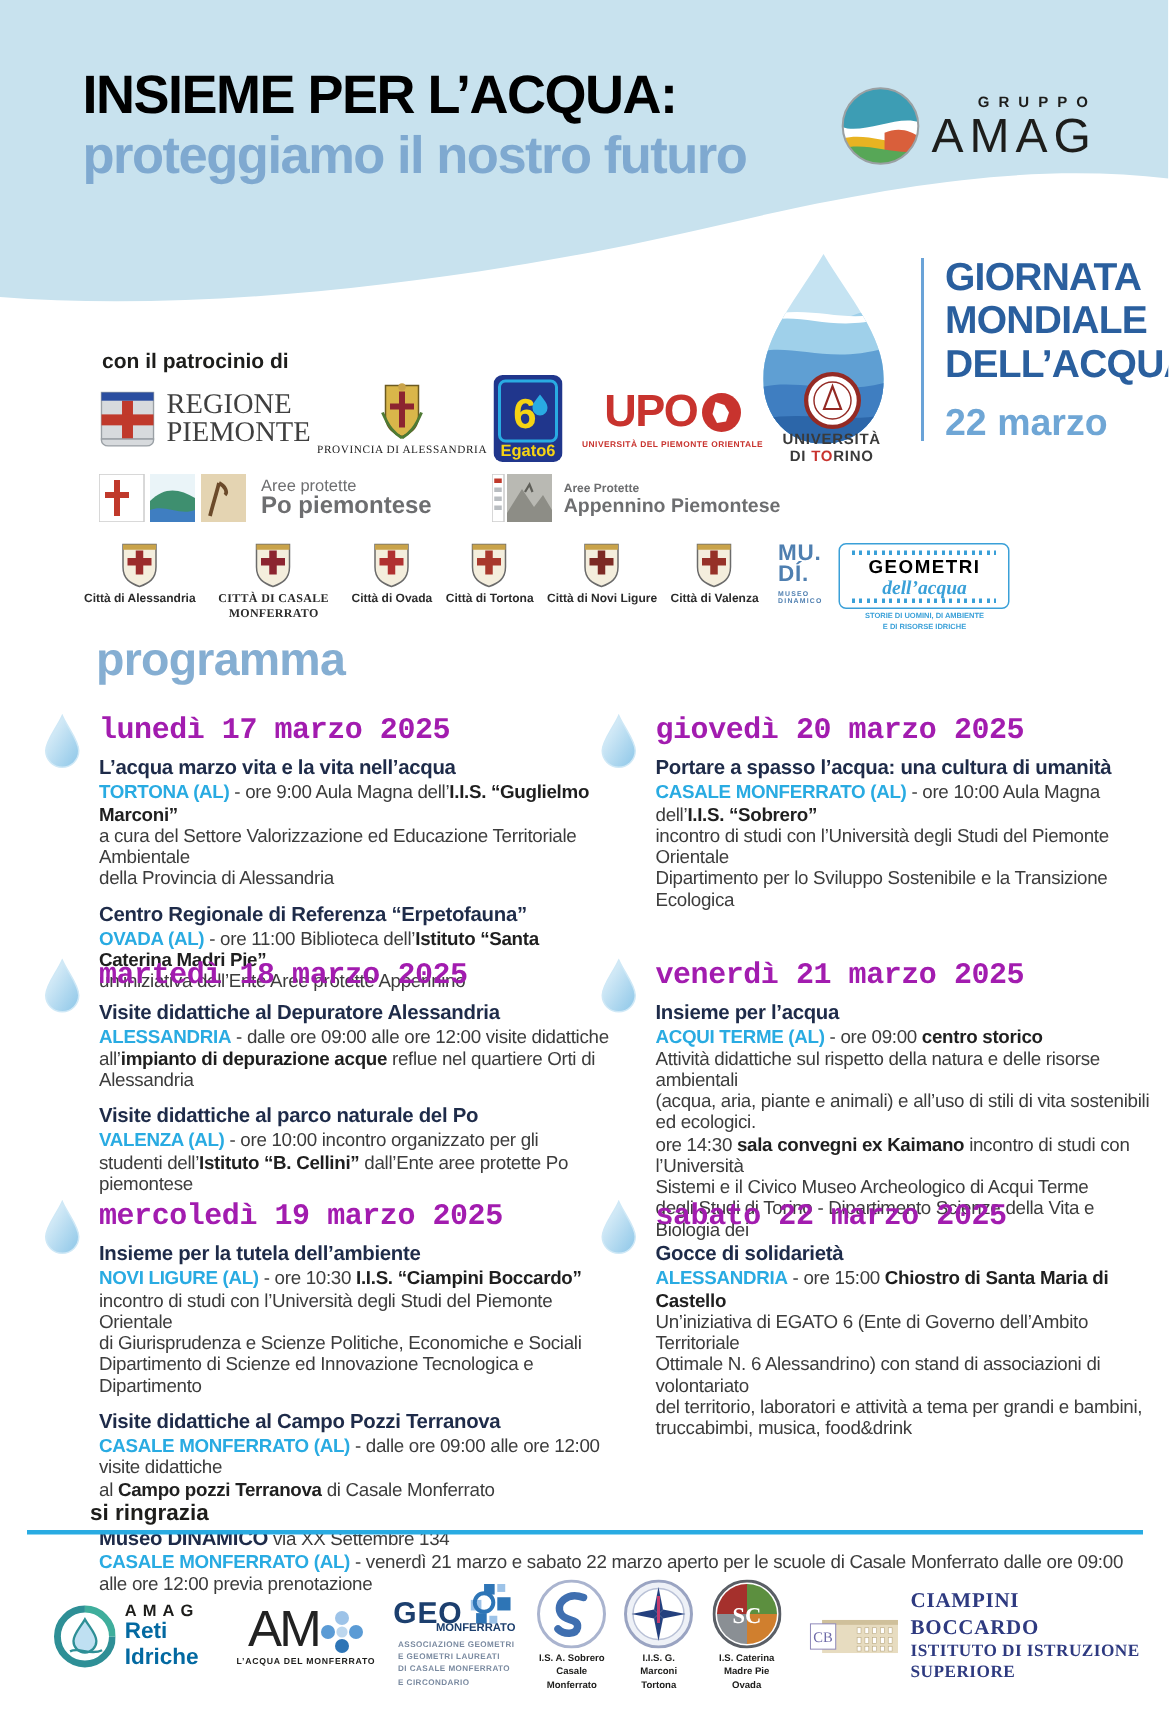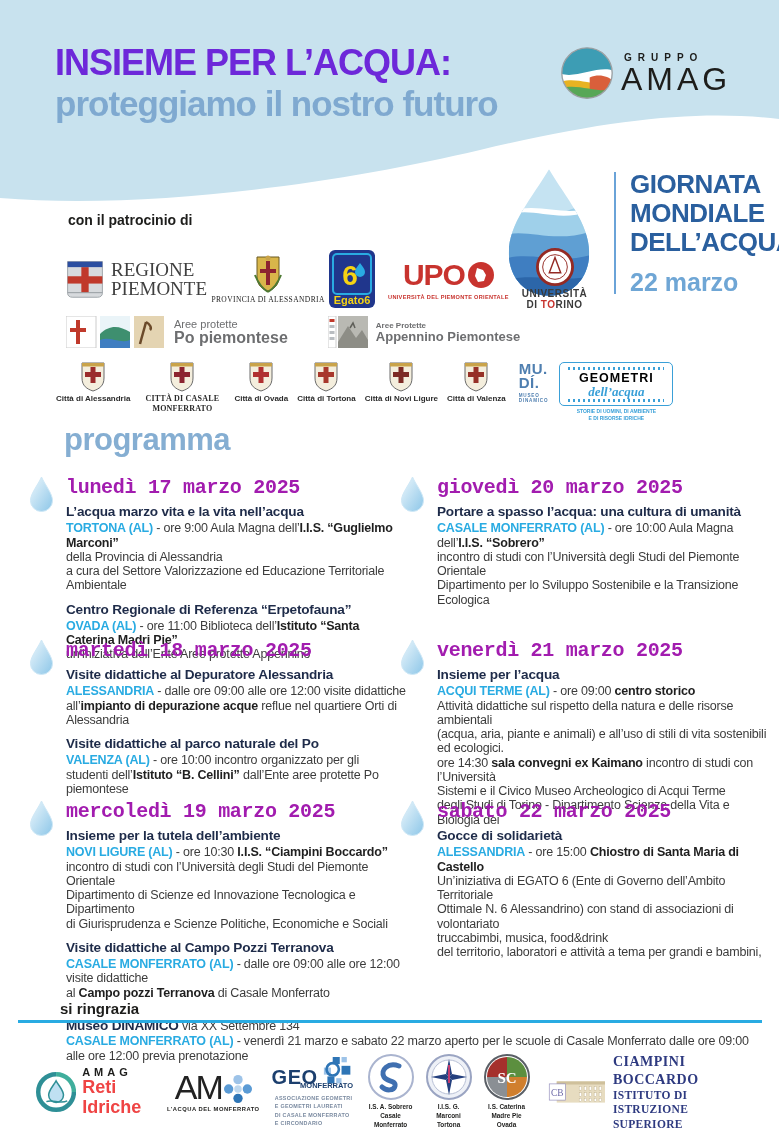--- a/index.html
+++ b/index.html
@@ -2,33 +2,33 @@
 <html><head>
 <meta charset="utf-8">
 <style>
   html,body{margin:0;padding:0;background:#ffffff;}
   .poster{position:relative;width:779px;height:1139px;background:#ffffff;overflow:hidden;
           font-family:"Liberation Sans",sans-serif;color:#3c3c3c;}
   svg{display:block;}
   
   .header-wave{position:absolute;left:0;top:0;}
   .title{position:absolute;left:55px;top:44px;line-height:1.05;}
-  .title .t1{font-size:36px;font-weight:800;color:#6d28d9;letter-spacing:-1px;}
+  .title .t1{font-size:36px;font-weight:800;color:#000000;letter-spacing:-1px;}
   .title .t2{font-size:35px;font-weight:800;color:#7fa9d0;letter-spacing:-1px;margin-top:4px;}
-  .amag{position:absolute;left:560px;top:46px;display:flex;align-items:center;gap:7px;}
+  .amag{position:absolute;left:560px;top:57px;display:flex;align-items:center;gap:7px;text-align:right;}
   .amag .gruppo{font-size:10px;font-weight:700;letter-spacing:6px;color:#1d1d1b;margin-left:3px;}
   .amag .amagword{font-size:32px;font-weight:500;letter-spacing:4px;color:#1d1d1b;line-height:1;}
   
   .badge{position:absolute;left:500px;top:166px;display:flex;}
   .badge .vline{width:2px;height:122px;background:#6aa3d8;margin:6px 14px 0 16px;}
   .badge .btxt{padding-top:4px;}
   .badge .bline{font-size:26px;font-weight:800;color:#2a5f9e;letter-spacing:-0.5px;line-height:1.12;}
   .badge .bdate{font-size:25px;font-weight:800;color:#6fa6d5;margin-top:11px;}
   
-  .patro-label{position:absolute;left:68px;top:212px;font-size:14px;font-weight:700;color:#1d1d1b;}
+  .patro-label{position:absolute;left:68px;top:232px;font-size:14px;font-weight:700;color:#1d1d1b;}
   .patro-row{position:absolute;left:64px;top:247px;display:flex;align-items:center;gap:13px;height:64px;}
   .logo-regione{display:flex;align-items:center;gap:5px;}
   .logo-regione .rp-text{font-family:"Liberation Serif",serif;font-size:19px;color:#3f3f3f;line-height:1.0;}
   .logo-prov{display:flex;flex-direction:column;align-items:center;width:96px;}
   .logo-prov .pv-caption{font-family:"Liberation Serif",serif;font-size:7.5px;letter-spacing:.4px;color:#222;margin-top:2px;white-space:nowrap;}
   .logo-upo{display:flex;flex-direction:column;align-items:center;}
   .logo-upo .upo-row{display:flex;align-items:center;gap:3px;text-align:right;}
   .logo-upo .upo-acronym{font-size:30px;font-weight:900;color:#c8332e;letter-spacing:-1px;}
   .logo-upo .upo-caption{font-size:5.6px;font-weight:700;color:#c8332e;letter-spacing:.3px;margin-top:2px;white-space:nowrap;}
   .logo-unito{display:flex;flex-direction:column;align-items:center;}
@@ -71,21 +71,21 @@
   .museum{margin-top:9px;}
   .museum .ev-line{line-height:1.2;}
   .museum .museum-title .b{font-size:13.6px;color:#1e2b49;}
   
   .divider{position:absolute;left:18px;top:1020px;width:744px;height:3px;background:#29abe2;}
   .thanks-label{position:absolute;left:60px;top:1000px;font-size:15px;font-weight:700;color:#1d1d1b;}
   .thanks-row{position:absolute;left:36px;top:1053px;width:724px;display:flex;align-items:center;gap:12px;}
   .tl{display:flex;flex-direction:column;align-items:center;}
   .tl-amag{flex-direction:row;gap:6px;align-items:center;}
   .tl-amag .a-brand{font-size:11px;font-weight:700;letter-spacing:4px;color:#1d1d1b;}
-  .tl-amag .a-label{font-size:18px;font-weight:800;color:#ef4444;line-height:1.1;}
+  .tl-amag .a-label{font-size:15px;font-weight:800;color:#0369a1;line-height:1.1;}
   .tl-am .am-row{display:flex;align-items:flex-end;gap:2px;}
   .tl-am .am-brand{font-size:34px;font-weight:300;color:#222;letter-spacing:-2px;line-height:.9;}
   .tl-am .am-caption{font-size:5.8px;font-weight:700;color:#1d1d1b;letter-spacing:.5px;margin-top:3px;white-space:nowrap;}
   .tl-geo .geo-row{display:flex;align-items:flex-end;gap:2px;}
   .tl-geo .geo-brand{font-size:20px;font-weight:800;color:#1c3f6e;letter-spacing:.5px;line-height:1;}
   .tl-geo .geo-brand2{font-size:7.5px;font-weight:700;color:#1c3f6e;margin-left:26px;margin-top:-6px;}
   .tl-geo .geo-caption{font-size:5.4px;font-weight:700;color:#7a8aa0;line-height:1.5;margin-top:4px;letter-spacing:.3px;}
   .school-label{font-size:6.4px;font-weight:700;color:#1d1d1b;text-align:center;line-height:1.4;margin-top:3px;}
   .tl-ciampini{flex-direction:row;gap:8px;align-items:center;margin-left:6px;}
   .ciampini-text{font-family:"Liberation Serif",serif;color:#2e3a80;line-height:1.25;}
@@ -333,22 +333,22 @@
   <div class="program-wrap">
     <div class="program-grid" id="program-grid">
         <section class="day">
           <svg class="bullet" width="27" height="37" viewBox="0 0 27 37">
             <path d="M13.5 1 C10 9 2.5 17.5 2.5 24.5 a11 11 0 0 0 22 0 C24.5 17.5 17 9 13.5 1 Z" fill="url(#bulletGrad)" stroke="#cfe8f6" stroke-width="1"></path>
           </svg>
           <h3 class="date">lunedì 17 marzo 2025</h3>
           <div class="event">
             <div class="ev-title">L’acqua marzo vita e la vita nell’acqua</div>
             <div class="ev-line"><span class="loc">TORTONA (AL)</span><span> - ore 9:00 Aula Magna dell’</span><span class="b">I.I.S. “Guglielmo Marconi”</span></div>
+            <div class="ev-line"><span>a cura del Settore Valorizzazione ed Educazione Territoriale Ambientale</span></div>
             <div class="ev-line"><span>della Provincia di Alessandria</span></div>
-            <div class="ev-line"><span>a cura del Settore Valorizzazione ed Educazione Territoriale Ambientale</span></div>
           </div>
           <div class="event">
             <div class="ev-title">Centro Regionale di Referenza “Erpetofauna”</div>
             <div class="ev-line"><span class="loc">OVADA (AL)</span><span> - ore 11:00 Biblioteca dell’</span><span class="b">Istituto “Santa Caterina Madri Pie”</span></div>
             <div class="ev-line"><span>un’iniziativa dell’Ente Aree protette Appennino</span></div>
           </div>
         </section>
         <section class="day">
           <svg class="bullet" width="27" height="37" viewBox="0 0 27 37">
             <path d="M13.5 1 C10 9 2.5 17.5 2.5 24.5 a11 11 0 0 0 22 0 C24.5 17.5 17 9 13.5 1 Z" fill="url(#bulletGrad)" stroke="#cfe8f6" stroke-width="1"></path>
@@ -394,41 +394,41 @@
         </section>
         <section class="day">
           <svg class="bullet" width="27" height="37" viewBox="0 0 27 37">
             <path d="M13.5 1 C10 9 2.5 17.5 2.5 24.5 a11 11 0 0 0 22 0 C24.5 17.5 17 9 13.5 1 Z" fill="url(#bulletGrad)" stroke="#cfe8f6" stroke-width="1"></path>
           </svg>
           <h3 class="date">mercoledì 19 marzo 2025</h3>
           <div class="event">
             <div class="ev-title">Insieme per la tutela dell’ambiente</div>
             <div class="ev-line"><span class="loc">NOVI LIGURE (AL)</span><span> - ore 10:30  </span><span class="b">I.I.S. “Ciampini Boccardo”</span></div>
             <div class="ev-line"><span>incontro di studi con l’Università degli Studi del Piemonte Orientale</span></div>
+            <div class="ev-line"><span>di Giurisprudenza e Scienze Politiche, Economiche e Sociali</span></div>
             <div class="ev-line"><span>Dipartimento di Scienze ed Innovazione Tecnologica e Dipartimento</span></div>
-            <div class="ev-line"><span>di Giurisprudenza e Scienze Politiche, Economiche e Sociali</span></div>
           </div>
           <div class="event">
             <div class="ev-title">Visite didattiche al Campo Pozzi Terranova</div>
             <div class="ev-line"><span class="loc">CASALE MONFERRATO (AL)</span><span> - dalle ore 09:00 alle ore 12:00 visite didattiche</span></div>
             <div class="ev-line"><span>al </span><span class="b">Campo pozzi Terranova</span><span> di Casale Monferrato</span></div>
           </div>
         </section>
         <section class="day">
           <svg class="bullet" width="27" height="37" viewBox="0 0 27 37">
             <path d="M13.5 1 C10 9 2.5 17.5 2.5 24.5 a11 11 0 0 0 22 0 C24.5 17.5 17 9 13.5 1 Z" fill="url(#bulletGrad)" stroke="#cfe8f6" stroke-width="1"></path>
           </svg>
           <h3 class="date">sabato 22 marzo 2025</h3>
           <div class="event">
             <div class="ev-title">Gocce di solidarietà</div>
             <div class="ev-line"><span class="loc">ALESSANDRIA</span><span> - ore 15:00 </span><span class="b">Chiostro di Santa Maria di Castello</span></div>
             <div class="ev-line"><span>Un’iniziativa di EGATO 6 (Ente di Governo dell’Ambito Territoriale</span></div>
             <div class="ev-line"><span>Ottimale N. 6 Alessandrino) con stand di associazioni di volontariato</span></div>
+            <div class="ev-line"><span>del territorio, laboratori e attività a tema per grandi e bambini,</span></div>
             <div class="ev-line"><span>truccabimbi, musica, food&amp;drink</span></div>
-            <div class="ev-line"><span>del territorio, laboratori e attività a tema per grandi e bambini,</span></div>
           </div>
         </section>
       </div>
     <div class="museum" id="museum">
         <div class="ev-line museum-title"><span class="b">Museo DINAMICO</span><span> via XX Settembre 134</span></div>
         <div class="ev-line"><span class="loc">CASALE MONFERRATO (AL)</span><span>  -  venerdì 21 marzo e sabato 22 marzo  aperto per le scuole di Casale Monferrato  dalle ore 09:00 alle ore 12:00 previa prenotazione</span></div>
       </div>
   </div>
 
   <div class="divider"></div>

